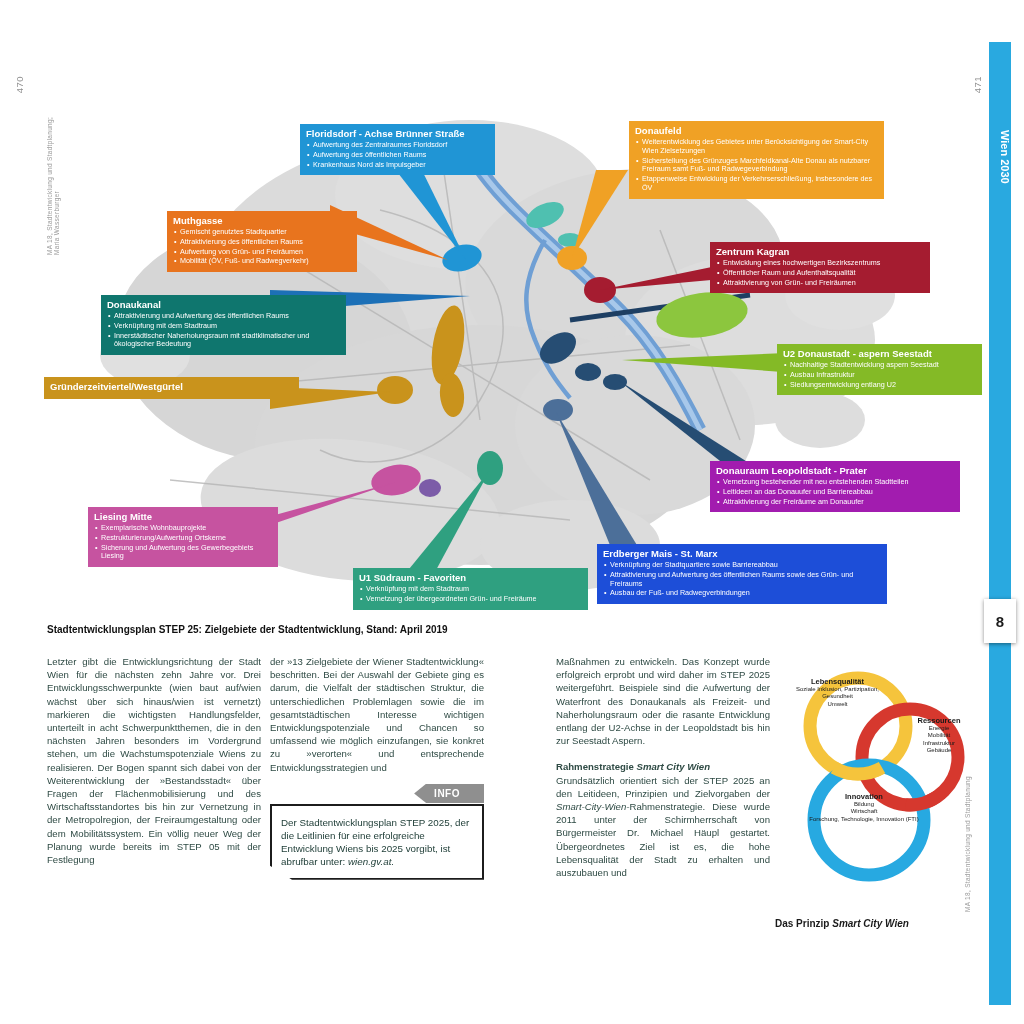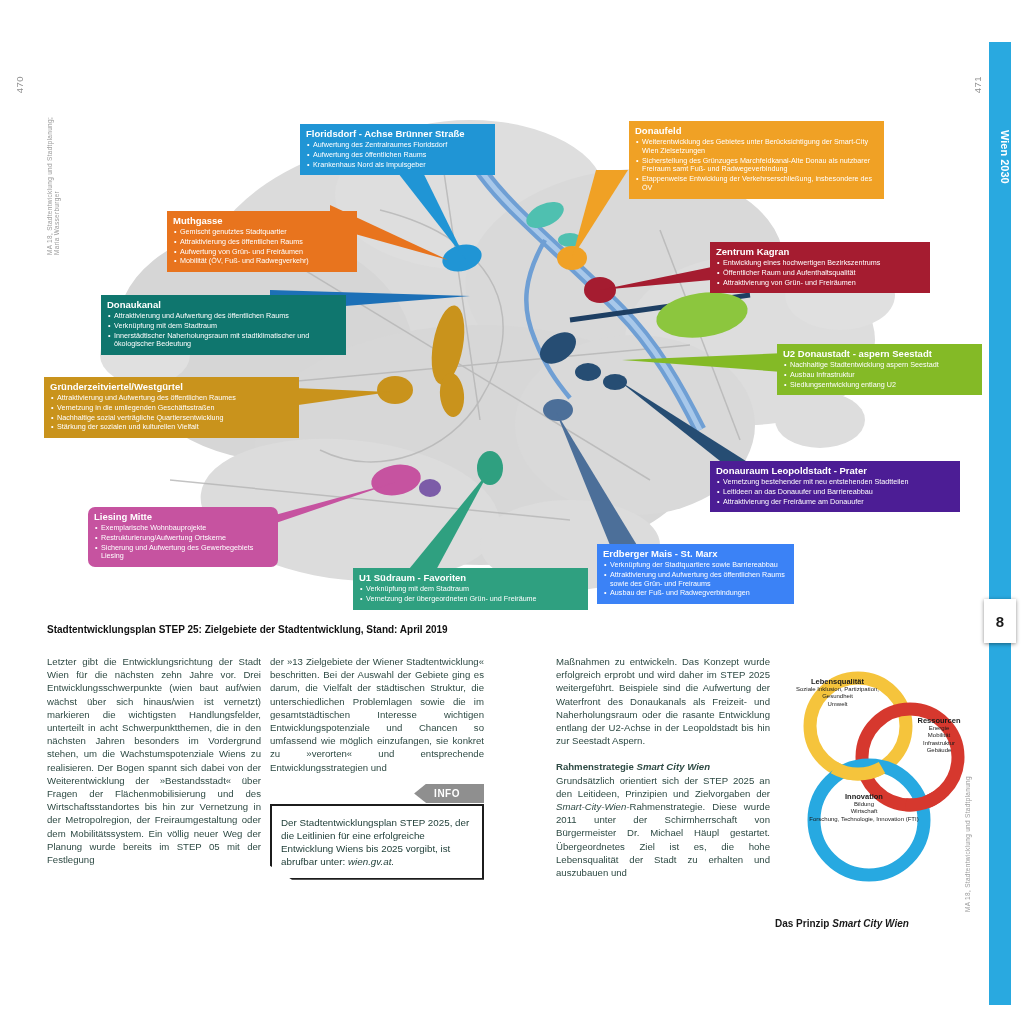--- a/index.html
+++ b/index.html
@@ -162,47 +162,41 @@
   <div class="co-title">U2 Donaustadt - aspern Seestadt</div>
   <ul>
     <li>Nachhaltige Stadtentwicklung aspern Seestadt</li>
     <li>Ausbau Infrastruktur</li>
     <li>Siedlungsentwicklung entlang U2</li>
   </ul>
 </div>
 
 <div class="callout" style="left: 44px; top: 377px; width: 255px; background-color: rgb(201, 147, 28);">
   <div class="co-title">Gründerzeitviertel/Westgürtel</div>
-  <ul>
-    <li>Attraktivierung und Aufwertung des öffentlichen Raumes</li>
-    <li>Vernetzung in die umliegenden Geschäftsstraßen</li>
-    <li>Nachhaltige sozial verträgliche Quartiersentwicklung</li>
-    <li>Stärkung der sozialen und kulturellen Vielfalt</li>
-  </ul>
-</div>
-
-<div class="callout" style="left: 710px; top: 461px; width: 250px; background-color: #4c1d95;">
+</div>
+
+<div class="callout" style="left: 710px; top: 461px; width: 250px; background-color: #a21caf;">
   <div class="co-title">Donauraum Leopoldstadt - Prater</div>
   <ul>
     <li>Vernetzung bestehender mit neu entstehenden Stadtteilen</li>
     <li>Leitideen an das Donauufer und Barriereabbau</li>
     <li>Attraktivierung der Freiräume am Donauufer</li>
   </ul>
 </div>
 
-<div class="callout" style="left: 88px; top: 507px; width: 190px; background-color: rgb(198, 83, 160); border-radius: 7px;">
+<div class="callout" style="left: 88px; top: 507px; width: 190px; background-color: rgb(198, 83, 160);">
   <div class="co-title">Liesing Mitte</div>
   <ul>
     <li>Exemplarische Wohnbauprojekte</li>
     <li>Restrukturierung/Aufwertung Ortskerne</li>
     <li>Sicherung und Aufwertung des Gewerbegebiets Liesing</li>
   </ul>
 </div>
 
-<div class="callout" style="left: 597px; top: 544px; width: 197px; background-color: #3b82f6;">
+<div class="callout" style="left: 597px; top: 544px; width: 290px; background-color: #1d4ed8;">
   <div class="co-title">Erdberger Mais - St. Marx</div>
   <ul>
     <li>Verknüpfung der Stadtquartiere sowie Barriereabbau</li>
     <li>Attraktivierung und Aufwertung des öffentlichen Raums sowie des Grün- und Freiraums</li>
     <li>Ausbau der Fuß- und Radwegverbindungen</li>
   </ul>
 </div>
 
 <div class="callout" style="left: 353px; top: 568px; width: 235px; background-color: rgb(47, 160, 128);">
   <div class="co-title">U1 Südraum - Favoriten</div>

